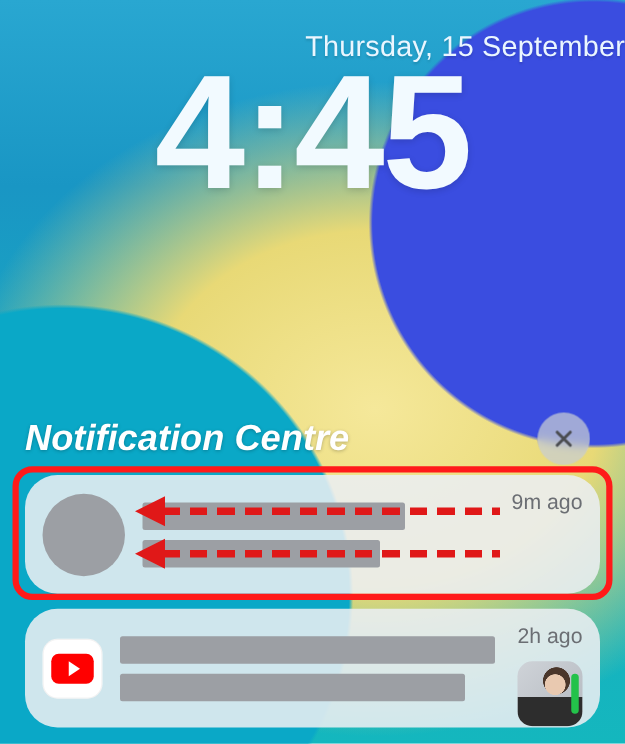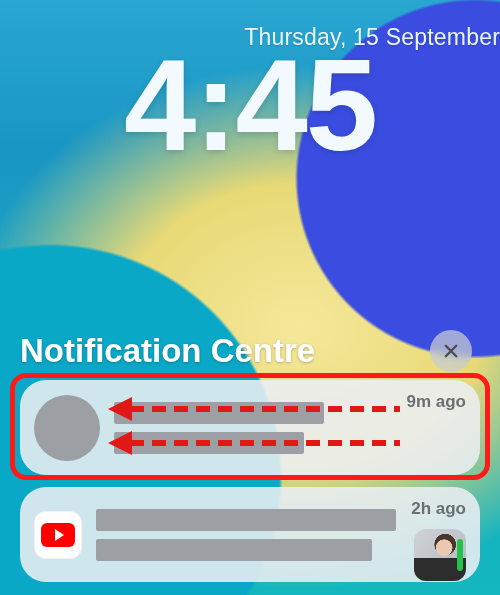--- a/index.html
+++ b/index.html
@@ -34,23 +34,24 @@
     text-shadow: 0 2px 6px rgba(0,0,0,0.15);
     line-height: 1;
   }
   .nc-header {
     position: absolute;
     top: 330px; left: 20px; right: 20px;
     display: flex; align-items: center; justify-content: space-between;
   }
   .nc-title {
     color: #fff;
-    font-size: 33px;
+    font-size: 29px;
     font-weight: 700;
     text-shadow: 0 1px 3px rgba(0,0,0,0.25);
+    font-style: italic;
   }
   .nc-close {
     width: 42px; height: 42px;
     border-radius: 50%;
     background: rgba(200,205,210,0.72);
     backdrop-filter: blur(4px);
     display: flex; align-items: center; justify-content: center;
     cursor: pointer;
     margin-right: 8px;
   }
@@ -97,21 +98,21 @@
   .redact.w4 { width: 276px; }
   .notif-right {
     flex: 0 0 auto;
     display:flex; flex-direction:column; align-items:flex-end; gap:10px;
     align-self: flex-start;
     margin-top: 12px;
   }
   .notif-ts {
     color: #6b6e73;
     font-size: 17px;
-    font-weight: 700;
+    font-weight: 400;
   }
   .thumb {
     width: 52px; height: 52px;
     border-radius: 12px;
     background: linear-gradient(135deg,#cfd3d8 0%, #b3b8bf 100%);
     position: relative;
     overflow:hidden;
   }
   .thumb::before{
     content:""; position:absolute; inset:0;

